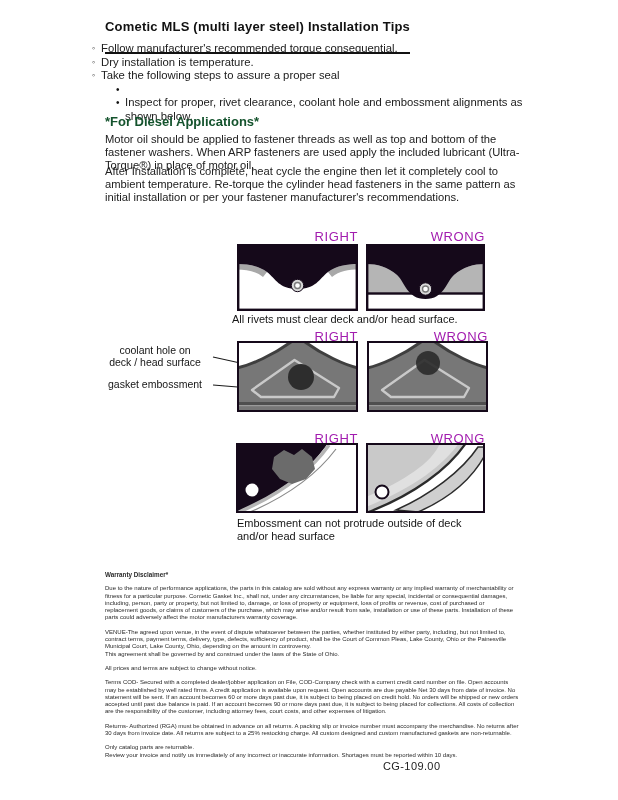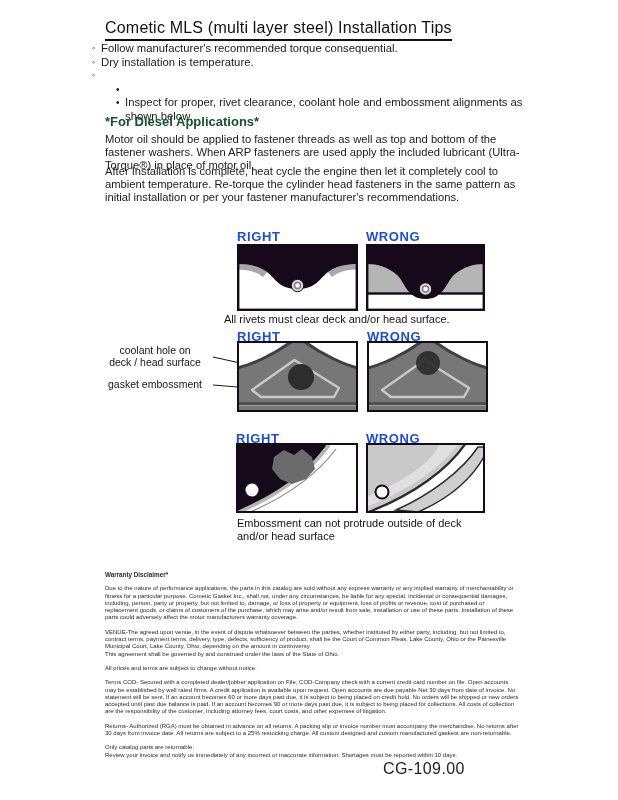--- a/index.html
+++ b/index.html
@@ -3,64 +3,65 @@
 <meta charset="utf-8">
 <style>
   html,body{margin:0;padding:0;background:#ffffff;}
   .page{
     position:relative;width:618px;height:800px;background:#ffffff;
     font-family:"Liberation Sans","DejaVu Sans",sans-serif;color:#1a1a1a;overflow:hidden;
   }
   .abs{position:absolute;}
   
   .doc-title{
-    left:105px;top:19px;font-size:16px;font-weight:normal;letter-spacing:.2px;
-    border-bottom:2.5px solid #111;padding-bottom:2px;color:#111;
+    left:105px;top:19px;font-size:13px;font-weight:bold;letter-spacing:.2px;
+    border-bottom:2.5px solid #111;padding-bottom:18px;color:#111;
   }
   
   .tips{left:92px;top:42px;width:440px;font-size:11.3px;line-height:13.6px;color:#202020;}
   .tip{display:flex;}
   .tip .mark{width:9px;flex:0 0 9px;font-size:9px;line-height:13.6px;color:#333;}
   .tip.sub{padding-left:24px;}
   .tip.sub .mark{font-size:10px;color:#111;}
   
   .diesel-heading{left:105px;top:114px;font-size:13px;font-weight:bold;color:#14532d;}
   .para{left:105px;width:416px;font-size:11.2px;line-height:13.2px;color:#202020;}
   .p1{top:133px;} .p2{top:165px;} .p3{top:207px;}
   
-  .fig-header{font-size:13px;letter-spacing:.6px;color:#1d4ed8;text-align:left;font-weight:700;}
+  .fig-header{font-size:13px;letter-spacing:.6px;color:#a21caf;text-align:right;font-weight:400;}
   .fig-caption{font-size:11px;line-height:13px;color:#151515;}
   .preline{white-space:pre-line;}
   .fig-box{display:block;}
   .ann-label{font-size:10.5px;line-height:12px;text-align:center;color:#151515;}
   
   .legal{left:105px;top:571px;width:414px;font-size:6px;line-height:7.3px;color:#2a2a2a;}
   .legal .lg-head{font-weight:bold;font-size:6.3px;margin:0 0 7px 0;}
   .legal p{margin:0 0 7px 0;}
   
-  .doc-code{left:383px;top:760px;font-size:16px;letter-spacing:.4px;color:#222;}
+  .doc-code{left:383px;top:760px;font-size:11px;letter-spacing:.4px;color:#222;}
 </style>
 </head>
 <body>
 
 <div class="page">
 
   <div class="abs doc-title">Cometic MLS (multi layer steel) Installation Tips</div>
 
   <div class="abs tips">
     <div class="tip">
       <span class="mark">◦</span>
       <span>Follow manufacturer's recommended torque consequential.</span>
     </div>
     <div class="tip">
       <span class="mark">◦</span>
       <span>Dry installation is temperature.</span>
     </div>
     <div class="tip">
       <span class="mark">◦</span>
+      <span>Take the following steps to assure a proper seal</span>
     </div>
     <div class="tip sub">
       <span class="mark">•</span>
     </div>
     <div class="tip sub">
       <span class="mark">•</span>
       <span>Inspect for proper, rivet clearance, coolant hole and embossment alignments as shown below.</span>
     </div>
   </div>
 
@@ -85,21 +86,21 @@
     <rect width="119" height="67" fill="#ffffff"></rect>
     <path d="M0 20 C11 20 22 23 31 31 C37 36 41 43 44 49 L0 49 Z" fill="#b5b5b5"></path>
     <path d="M119 20 C108 20 97 23 88 31 C82 36 78 43 75 49 L119 49 Z" fill="#b5b5b5"></path>
     <path d="M0 0 H119 V20 C108 20 97 23 88 31 C80 38 78 55 59.5 55 C41 55 39 38 31 31 C22 23 11 20 0 20 Z" fill="#15091a"></path>
     <rect x="0" y="48.3" width="119" height="2.4" fill="#15091a"></rect>
     <circle cx="59.5" cy="45" r="6.2" fill="#d9d9d9" stroke="#15091a" stroke-width="1"></circle>
     <circle cx="59.5" cy="45" r="3" fill="#ffffff" stroke="#7a7a7a" stroke-width="1.4"></circle>
     <rect x="1.2" y="1.2" width="116.6" height="64.6" fill="none" stroke="#15091a" stroke-width="2.4"></rect>
   </svg>
 
-  <div class="abs fig-caption" style="left:224px;top:313px;width:280px;">All rivets must clear deck and/or head surface.</div>
+  <div class="abs fig-caption" style="left:232px;top:313px;width:280px;">All rivets must clear deck and/or head surface.</div>
 
   <div class="abs fig-header" style="left:237px;top:329px;width:121px;">RIGHT</div>
   <div class="abs fig-header" style="left:367px;top:329px;width:121px;">WRONG</div>
 
   <div class="abs ann-label preline" style="left:100px;top:344px;width:110px;">coolant hole on
 deck / head surface</div>
   <div class="abs ann-label" style="left:100px;top:378px;width:110px;">gasket embossment</div>
 
   <svg class="abs" style="left:110px;top:340px;" width="200" height="60" viewBox="0 0 200 60">
     <line x1="103" y1="17" x2="193" y2="37" stroke="#1a1a1a" stroke-width="1.1"></line>

